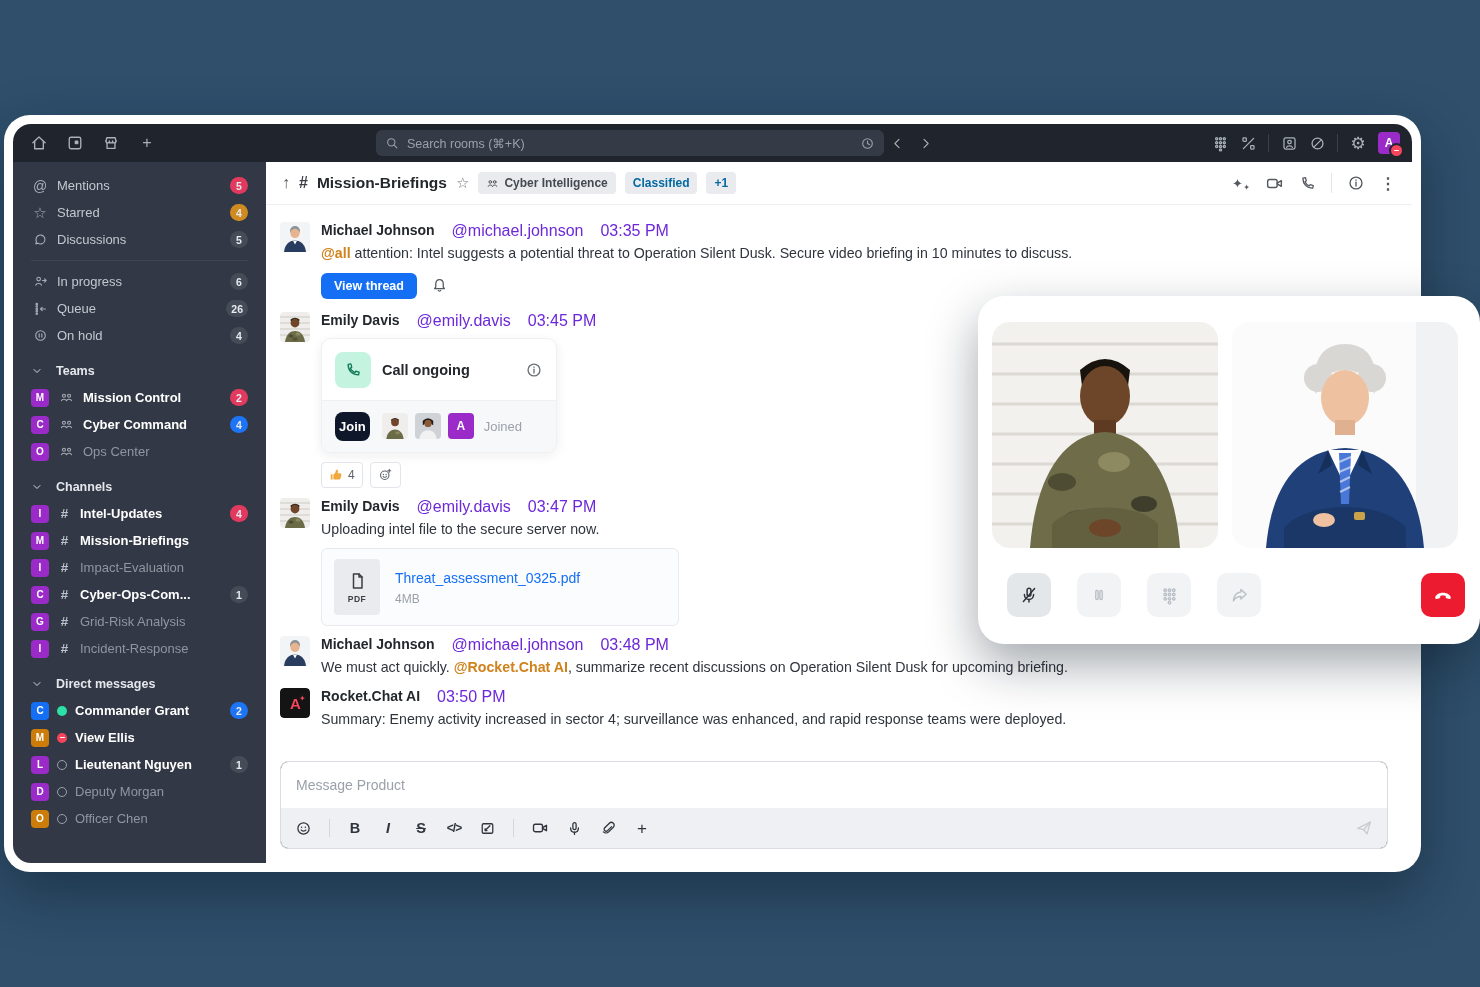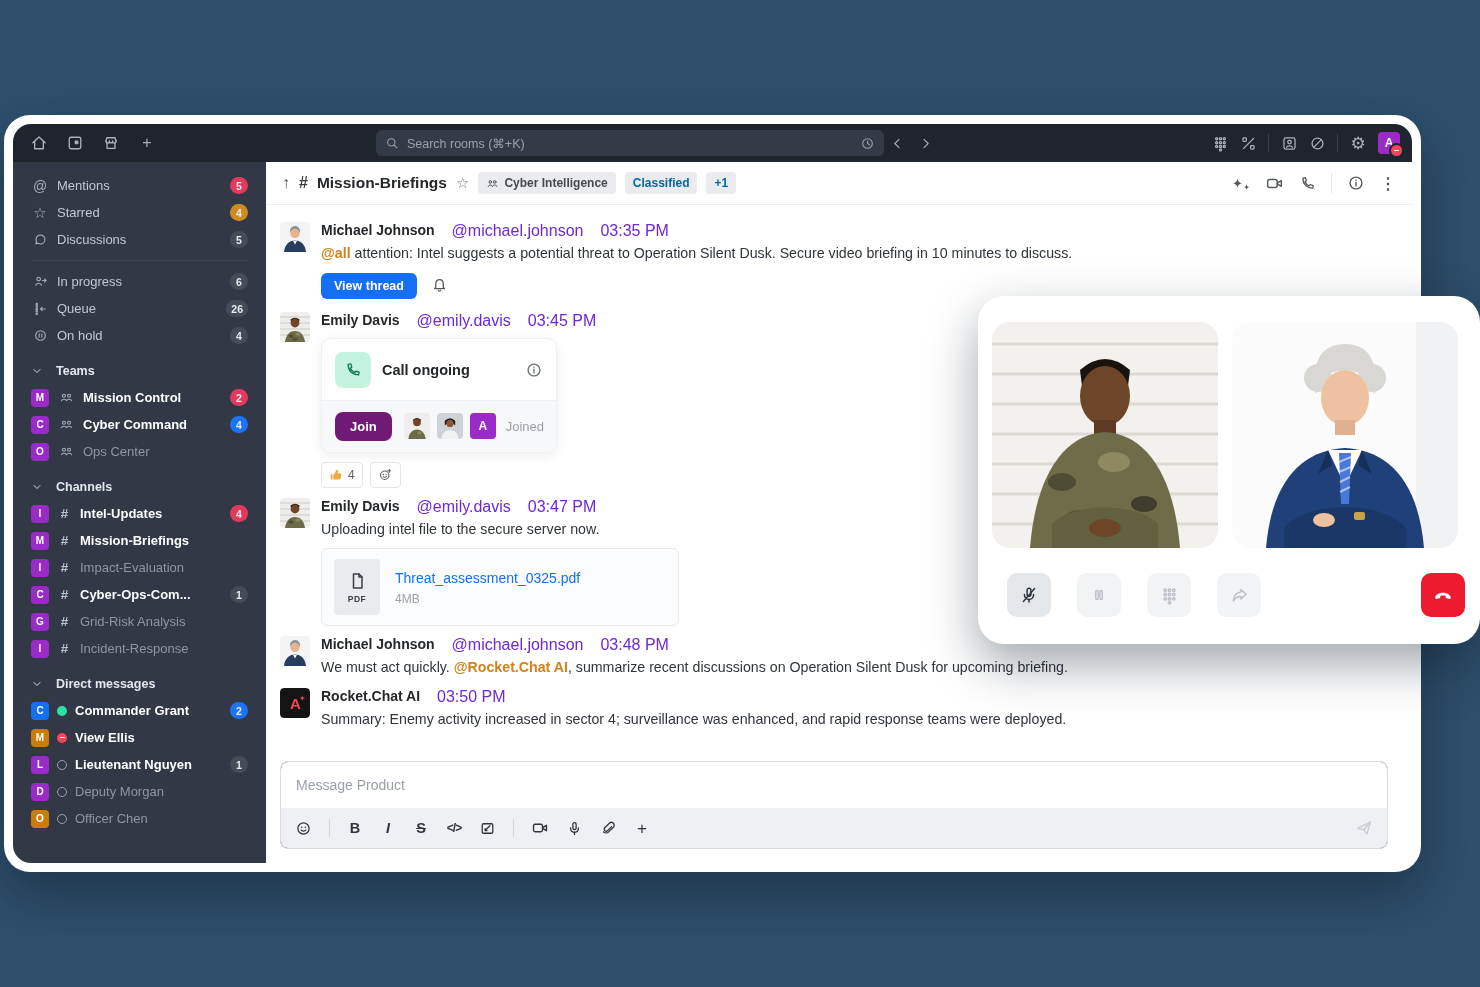--- a/index.html
+++ b/index.html
@@ -81,21 +81,21 @@
   .thread-row{display:flex;align-items:center;gap:14px;margin:9px 0 3px}
   .view-thread{background:#156ff5;color:#fff;font-size:12.5px;font-weight:700;padding:6px 13px;border-radius:6px;border:none;cursor:pointer;font-family:inherit}
   .bellbtn{color:#54585f;cursor:pointer}
 
   .call-card{width:234px;border:1px solid #eef0f2;border-radius:10px;box-shadow:0 3px 12px rgba(31,35,41,.07);margin-top:8px;background:#fff;overflow:hidden}
   .call-top{display:flex;align-items:center;gap:11px;padding:13px 13px 12px}
   .call-ic{width:36px;height:36px;border-radius:8px;background:#c4f4e0;display:flex;align-items:center;justify-content:center;color:#13795b}
   .call-title{font-size:14.5px;font-weight:700;color:#24272c;flex:1}
   .call-info{color:#6c7178;cursor:pointer}
   .call-bottom{background:#f7f8fa;border-top:1px solid #eef0f2;display:flex;align-items:center;gap:7px;padding:11px 13px}
-  .join-btn{background:#701a75;color:#fff;border:none;border-radius:8px;font-size:13px;font-weight:700;padding:7px 15px;margin-right:5px;cursor:pointer;font-family:inherit}
+  .join-btn{background:#0f172a;color:#fff;border:none;border-radius:8px;font-size:13px;font-weight:700;padding:7px 4px;margin-right:5px;cursor:pointer;font-family:inherit}
   .pav{width:26px;height:26px;border-radius:4px;overflow:hidden;flex:0 0 26px}
   .pav.letter{background:#9a2bc9;color:#fff;display:flex;align-items:center;justify-content:center;font-weight:700;font-size:12px}
   .joined{color:#9ba1aa;font-size:13px;margin-left:3px}
   .reactions{display:flex;gap:7px;margin-top:9px}
   .rpill{height:24px;border:1px solid #e2e5e9;border-radius:4px;background:#fff;display:flex;align-items:center;gap:5px;
          padding:0 7px;font-size:12px;color:#5d636b;cursor:pointer}
 
   .file-card{width:358px;border:1px solid #e8eaed;background:#fbfcfd;border-radius:6px;display:flex;align-items:center;gap:15px;
              padding:10px 12px;margin-top:9px;box-sizing:border-box;cursor:pointer}
   .fthumb{width:46px;height:56px;background:#e9ebee;border-radius:4px;display:flex;flex-direction:column;align-items:center;justify-content:center;gap:3px;color:#3a3f46}

